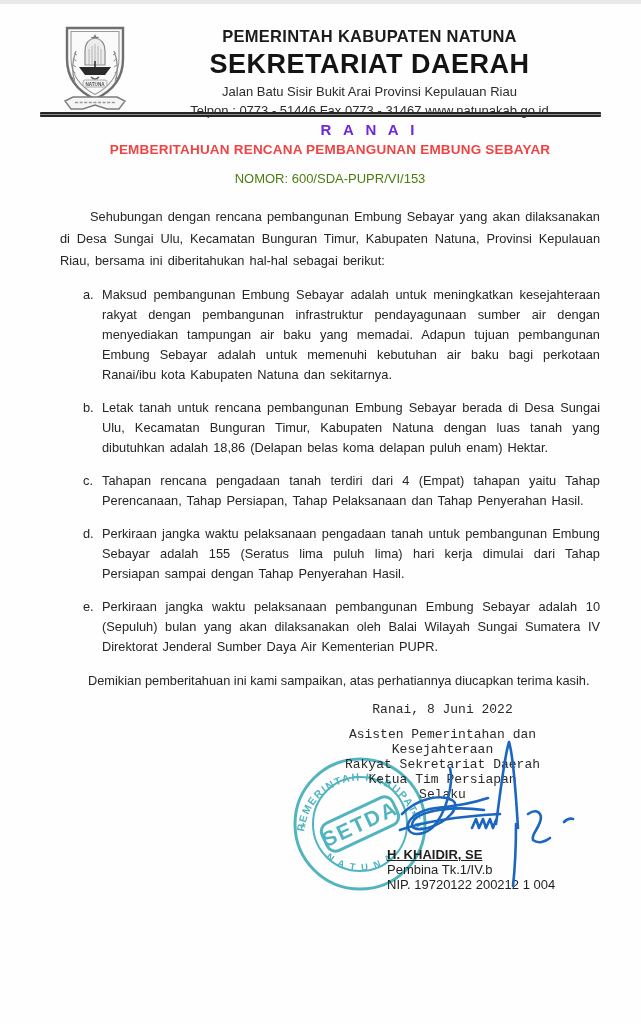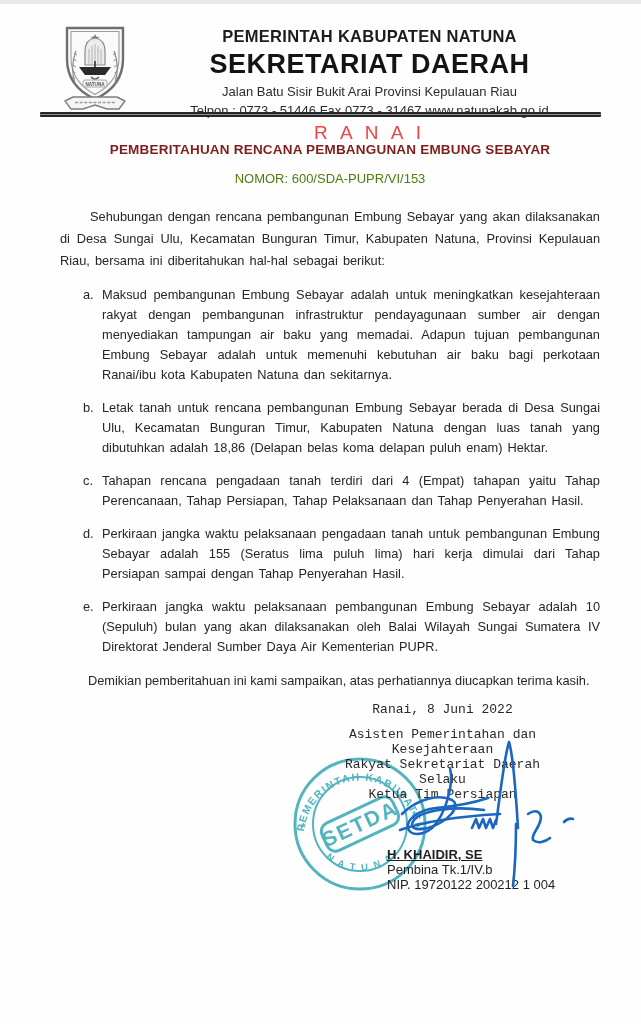--- a/index.html
+++ b/index.html
@@ -14,30 +14,30 @@
   }
   
   .letterhead-text{
     position:absolute;top:22px;left:100px;right:2px;
     text-align:center;line-height:1.25;
   }
   .lh1{font-size:16.5px;font-weight:bold;color:#1c1c1c;letter-spacing:.3px;}
   .lh2{font-size:27px;font-weight:bold;color:#141414;letter-spacing:.5px;margin-top:1px;}
   .lh3{font-size:13px;margin-top:3px;color:#2c2c2c;}
   .lh4{font-size:13px;margin-top:2px;color:#2c2c2c;}
-  .lh5{font-size:19px;font-weight:normal;letter-spacing:4px;margin-top:2px;color:#ef4444;}
+  .lh5{font-size:15px;font-weight:bold;letter-spacing:4px;margin-top:2px;color:#6d28d9;}
   .logo{position:absolute;top:21px;left:61px;width:68px;height:90px;}
   .head-rule{
     position:absolute;top:108px;left:40px;right:40px;height:5px;
     background:linear-gradient(to bottom,#262626 0 32%,#8d8d8d 45% 55%,#262626 68% 100%);
     border-radius:1px;
   }
   
   .main{position:absolute;top:138px;left:60px;width:540px;}
-  .doc-title{font-size:13.5px;font-weight:bold;text-align:center;color:#7f1d1d;letter-spacing:.2px;}
+  .doc-title{font-size:13.5px;font-weight:bold;text-align:center;color:#ef4444;letter-spacing:.2px;}
   .doc-number{font-size:13px;text-align:center;margin-top:14px;color:#4d7c0f;}
   .opening{
     font-size:12.8px;line-height:22px;text-align:justify;
     text-indent:30px;margin-top:20px;word-spacing:1.5px;
   }
   .list{margin-top:6px;}
   .list-item{
     position:relative;margin-left:23px;padding-left:19px;
     font-size:12.8px;line-height:20px;text-align:justify;
     margin-bottom:13px;word-spacing:1.5px;
@@ -150,22 +150,22 @@
       <g transform="rotate(-25 70 70)">
         <rect x="31" y="55" width="78" height="30" rx="9" fill="none" stroke="#33a8b5" stroke-width="3"></rect>
         <text x="70" y="77" text-anchor="middle" font-size="21" font-weight="bold" fill="#33a8b5" letter-spacing="2">SETDA</text>
       </g>
     </svg>
 
     <div class="sig-header">
       <div class="sig-date">Ranai, 8 Juni 2022</div>
       <div class="sig-line">Asisten Pemerintahan dan Kesejahteraan</div>
       <div class="sig-line">Rakyat Sekretariat Daerah</div>
+      <div class="sig-line">Ketua Tim Persiapan</div>
       <div class="sig-line">Selaku</div>
-      <div class="sig-line">Ketua Tim Persiapan</div>
     </div>
 
     <svg class="signature-svg" viewBox="0 0 192 158" aria-hidden="true">
       <g fill="none" stroke="#1b66bf" stroke-width="2.6" stroke-linecap="round" stroke-linejoin="round">
         <path d="M62 32 C66 48 58 78 44 92 C34 100 22 100 20 92 C18 84 30 74 48 72 C70 70 88 66 100 62"></path>
         <path d="M14 78 C30 62 52 58 64 64 C74 70 60 86 40 92 C28 95 20 92 26 84 C34 74 66 70 96 74"></path>
         <path d="M12 94 C40 84 78 80 112 78"></path>
         <path d="M84 92 l4 -9 l3 9 l4 -9 l3 9 l4 -9 l3 9 l3 -8"></path>
         <path d="M108 88 C112 60 116 22 121 6 C126 22 128 62 130 92"></path>
         <path d="M128 88 C128 108 127 132 125 150"></path>

